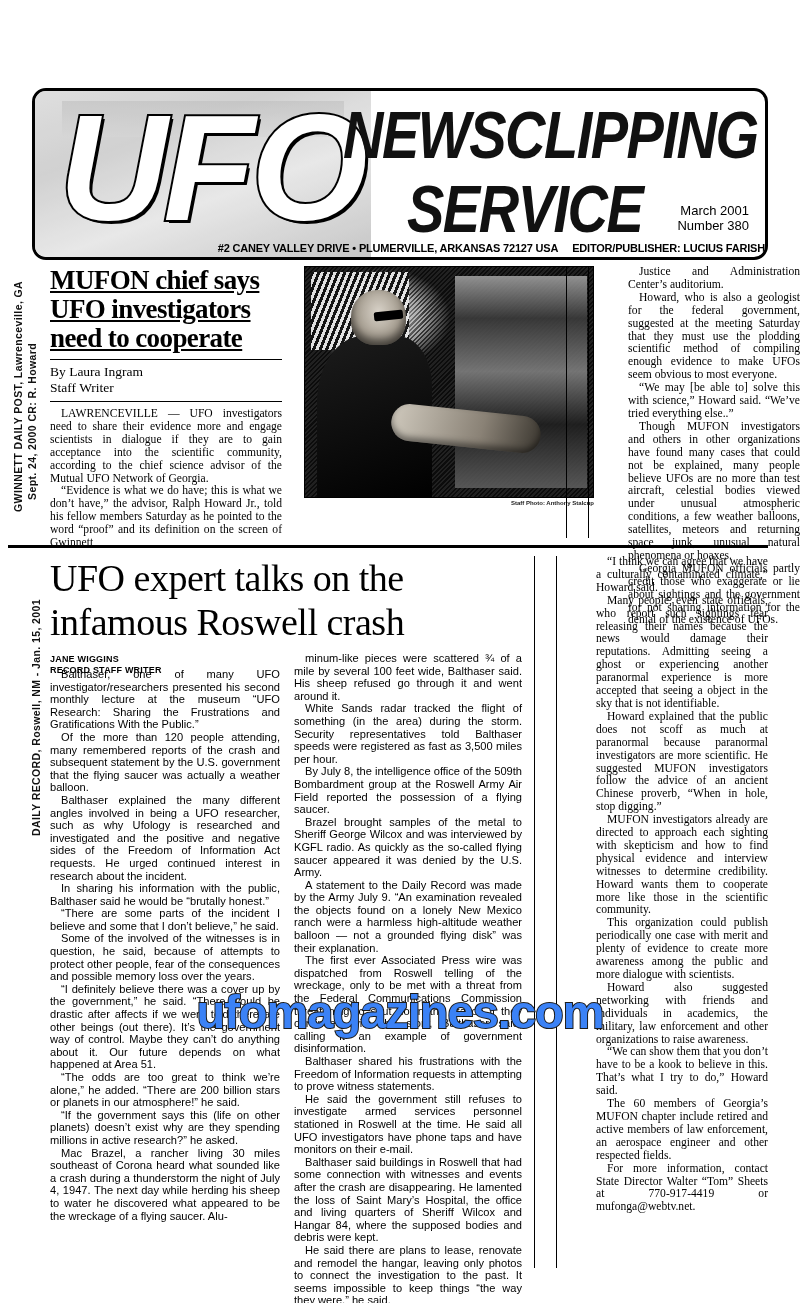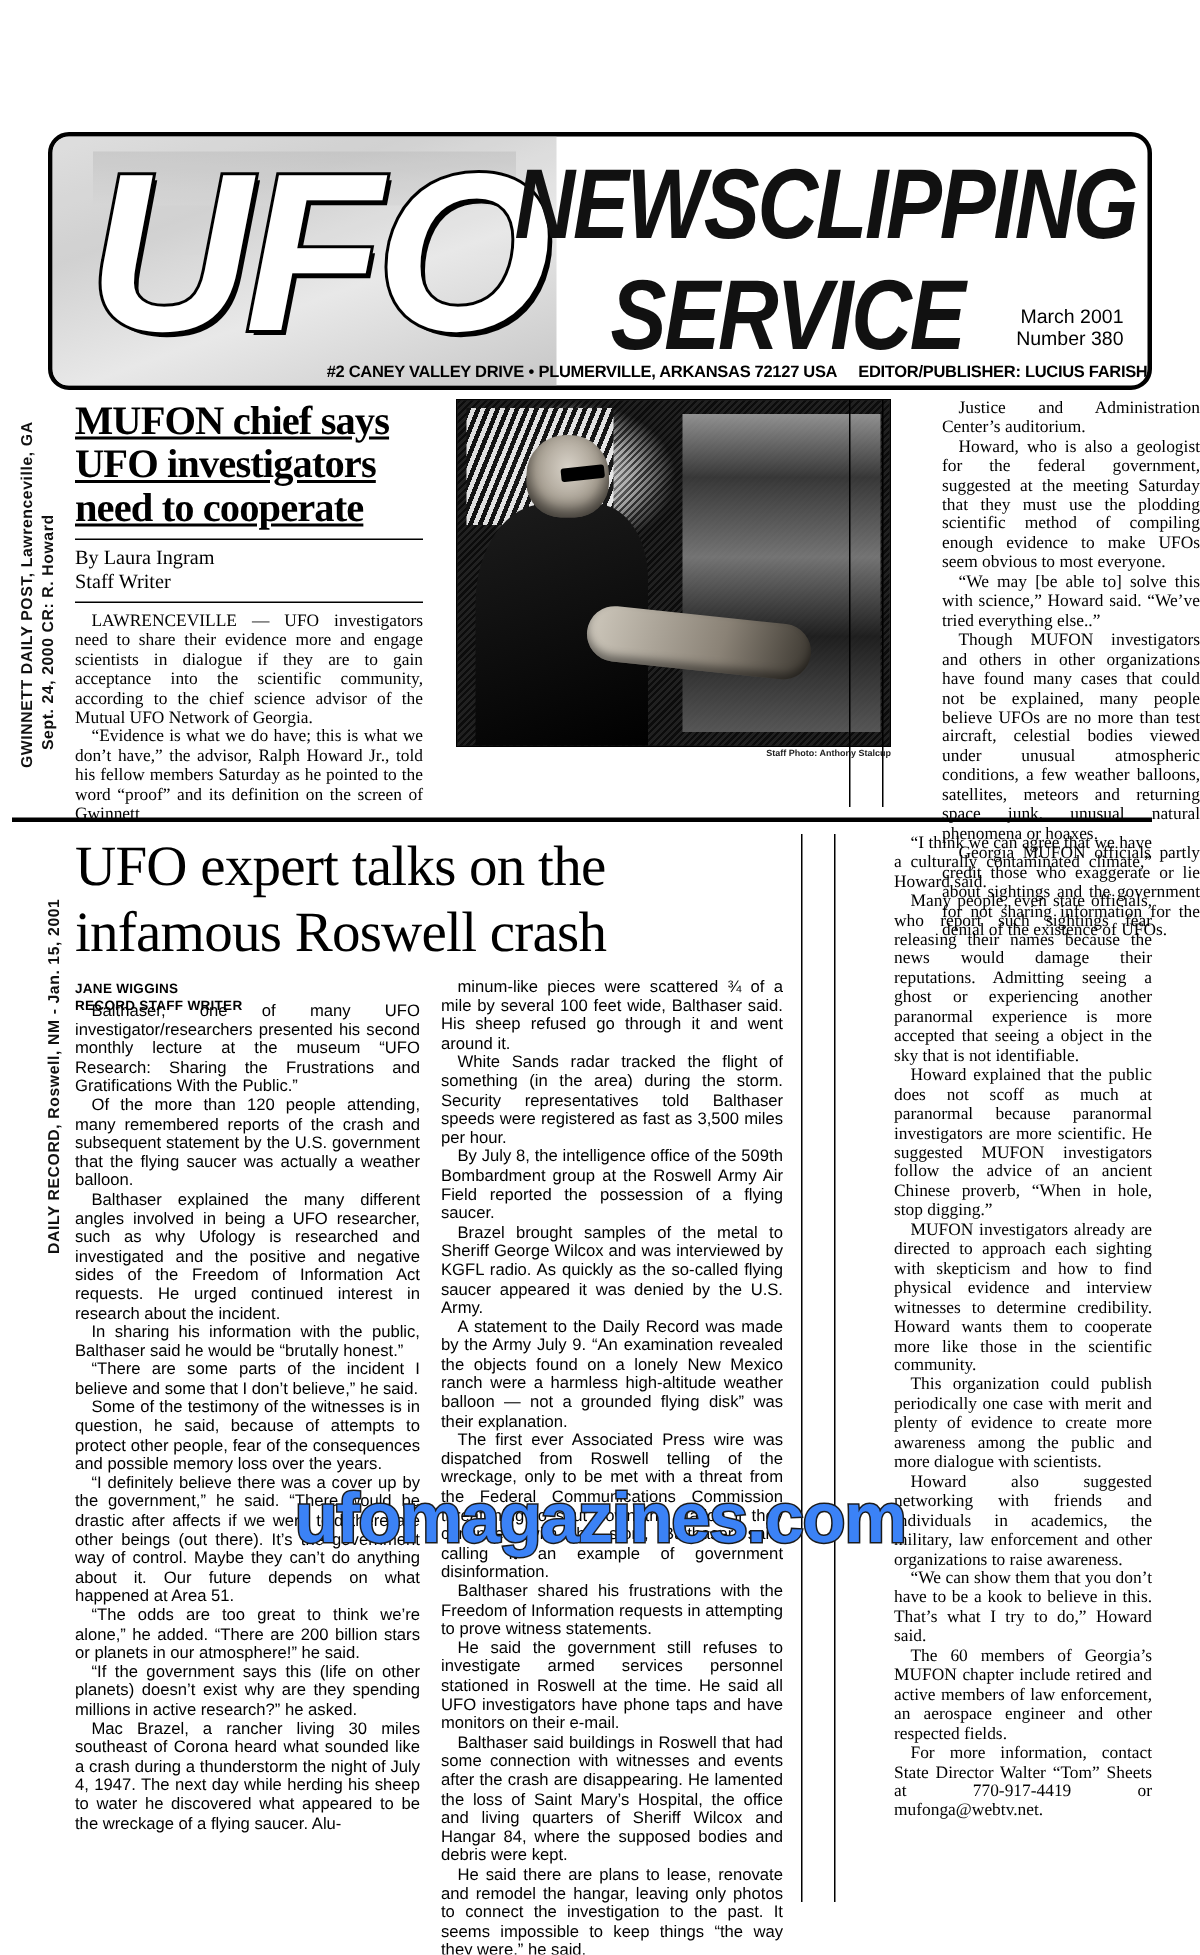--- a/index.html
+++ b/index.html
@@ -276,21 +276,21 @@
       <div>Record Staff Writer</div>
     </div>
   </div>
 
   <div id="a2-col1" class="body-sans">
     <p>Balthaser, one of many UFO investigator/researchers presented his second monthly lecture at the museum “UFO Research: Sharing the Frustrations and Gratifications With the Public.”</p>
     <p>Of the more than 120 people attending, many remembered reports of the crash and subsequent statement by the U.S. government that the flying saucer was actually a weather balloon.</p>
     <p>Balthaser explained the many different angles involved in being a UFO researcher, such as why Ufology is researched and investigated and the positive and negative sides of the Freedom of Information Act requests. He urged continued interest in research about the incident.</p>
     <p>In sharing his information with the public, Balthaser said he would be “brutally honest.”</p>
     <p>“There are some parts of the incident I believe and some that I don’t believe,” he said.</p>
-    <p>Some of the testimony of the witnesses is in question, he said, because of attempts to protect other people, fear of the consequences and possible memory loss over the years.</p>
+    <p>Some of the involved of the witnesses is in question, he said, because of attempts to protect other people, fear of the consequences and possible memory loss over the years.</p>
     <p>“I definitely believe there was a cover up by the government,” he said. “There would be drastic after affects if we were told there are other beings (out there). It’s the government way of control. Maybe they can’t do anything about it. Our future depends on what happened at Area 51.</p>
     <p>“The odds are too great to think we’re alone,” he added. “There are 200 billion stars or planets in our atmosphere!” he said.</p>
     <p>“If the government says this (life on other planets) doesn’t exist why are they spending millions in active research?” he asked.</p>
     <p>Mac Brazel, a rancher living 30 miles southeast of Corona heard what sounded like a crash during a thunderstorm the night of July 4, 1947. The next day while herding his sheep to water he discovered what appeared to be the wreckage of a flying saucer. Alu-</p>
   </div>
 
   <div id="a2-col2" class="body-sans">
     <p class="noindent">minum-like pieces were scattered ¾ of a mile by several 100 feet wide, Balthaser said. His sheep refused go through it and went around it.</p>
     <p>White Sands radar tracked the flight of something (in the area) during the storm. Security representatives told Balthaser speeds were registered as fast as 3,500 miles per hour.</p>
     <p>By July 8, the intelligence office of the 509th Bombardment group at the Roswell Army Air Field reported the possession of a flying saucer.</p>

